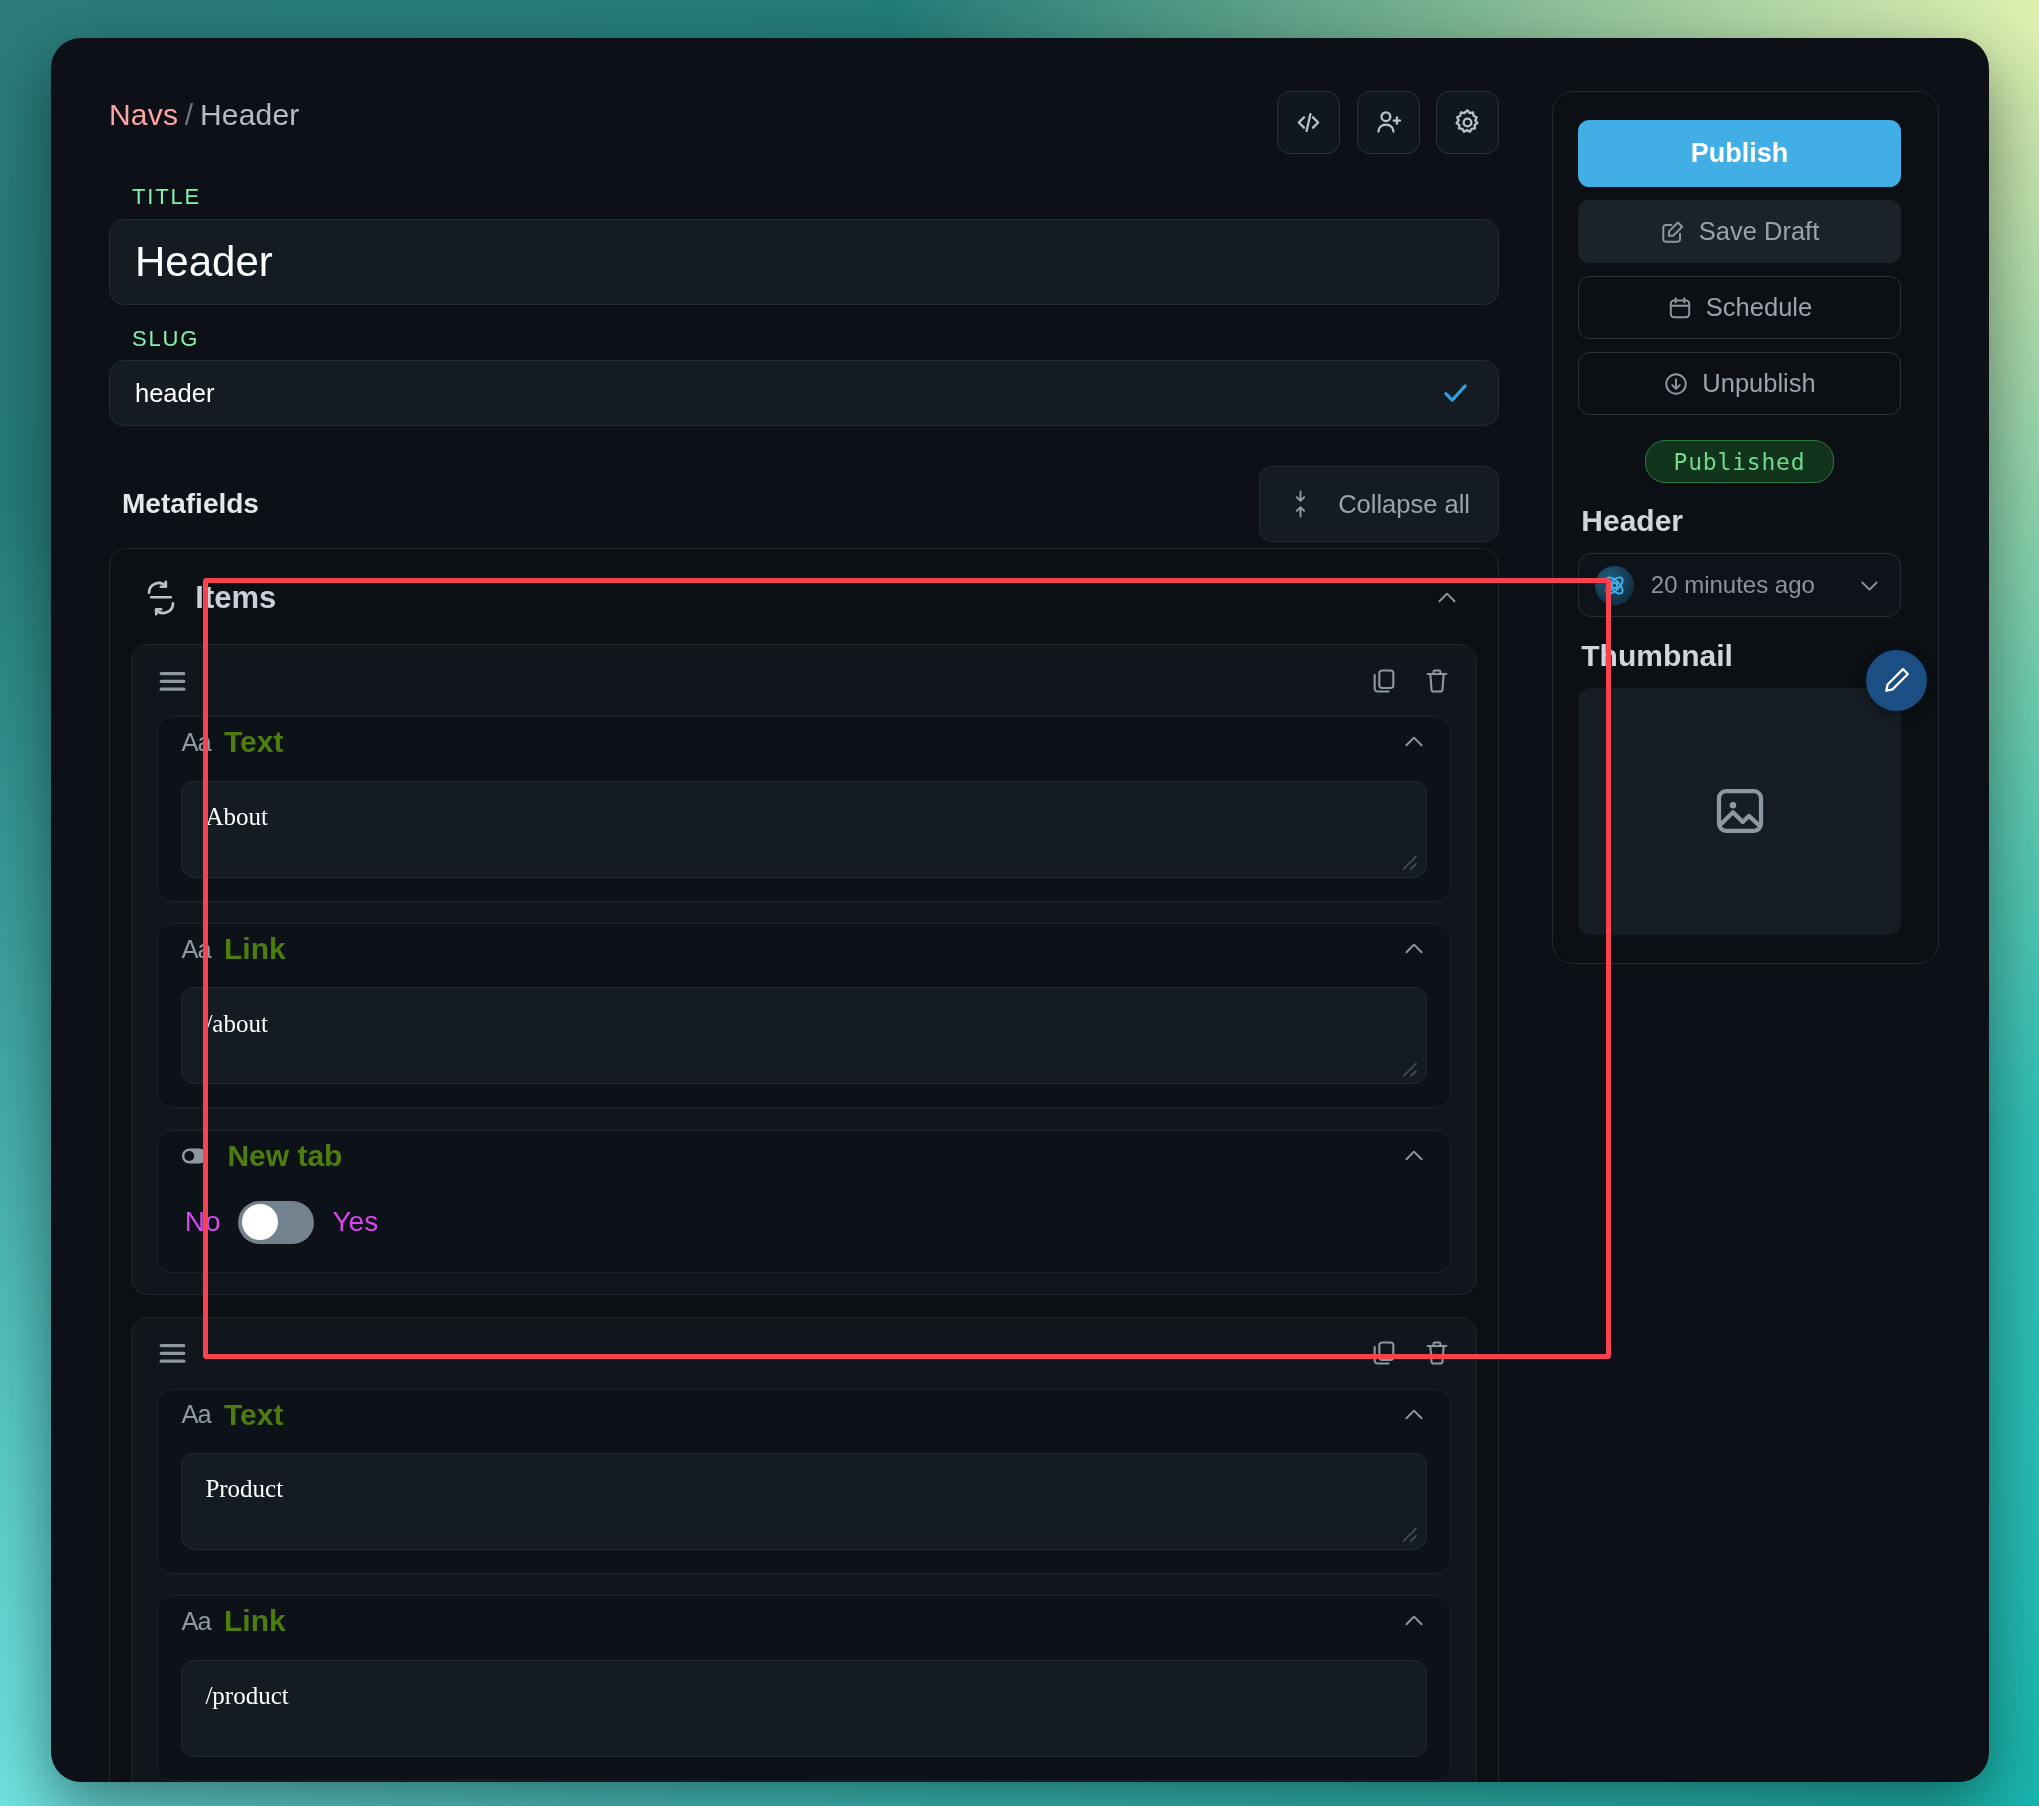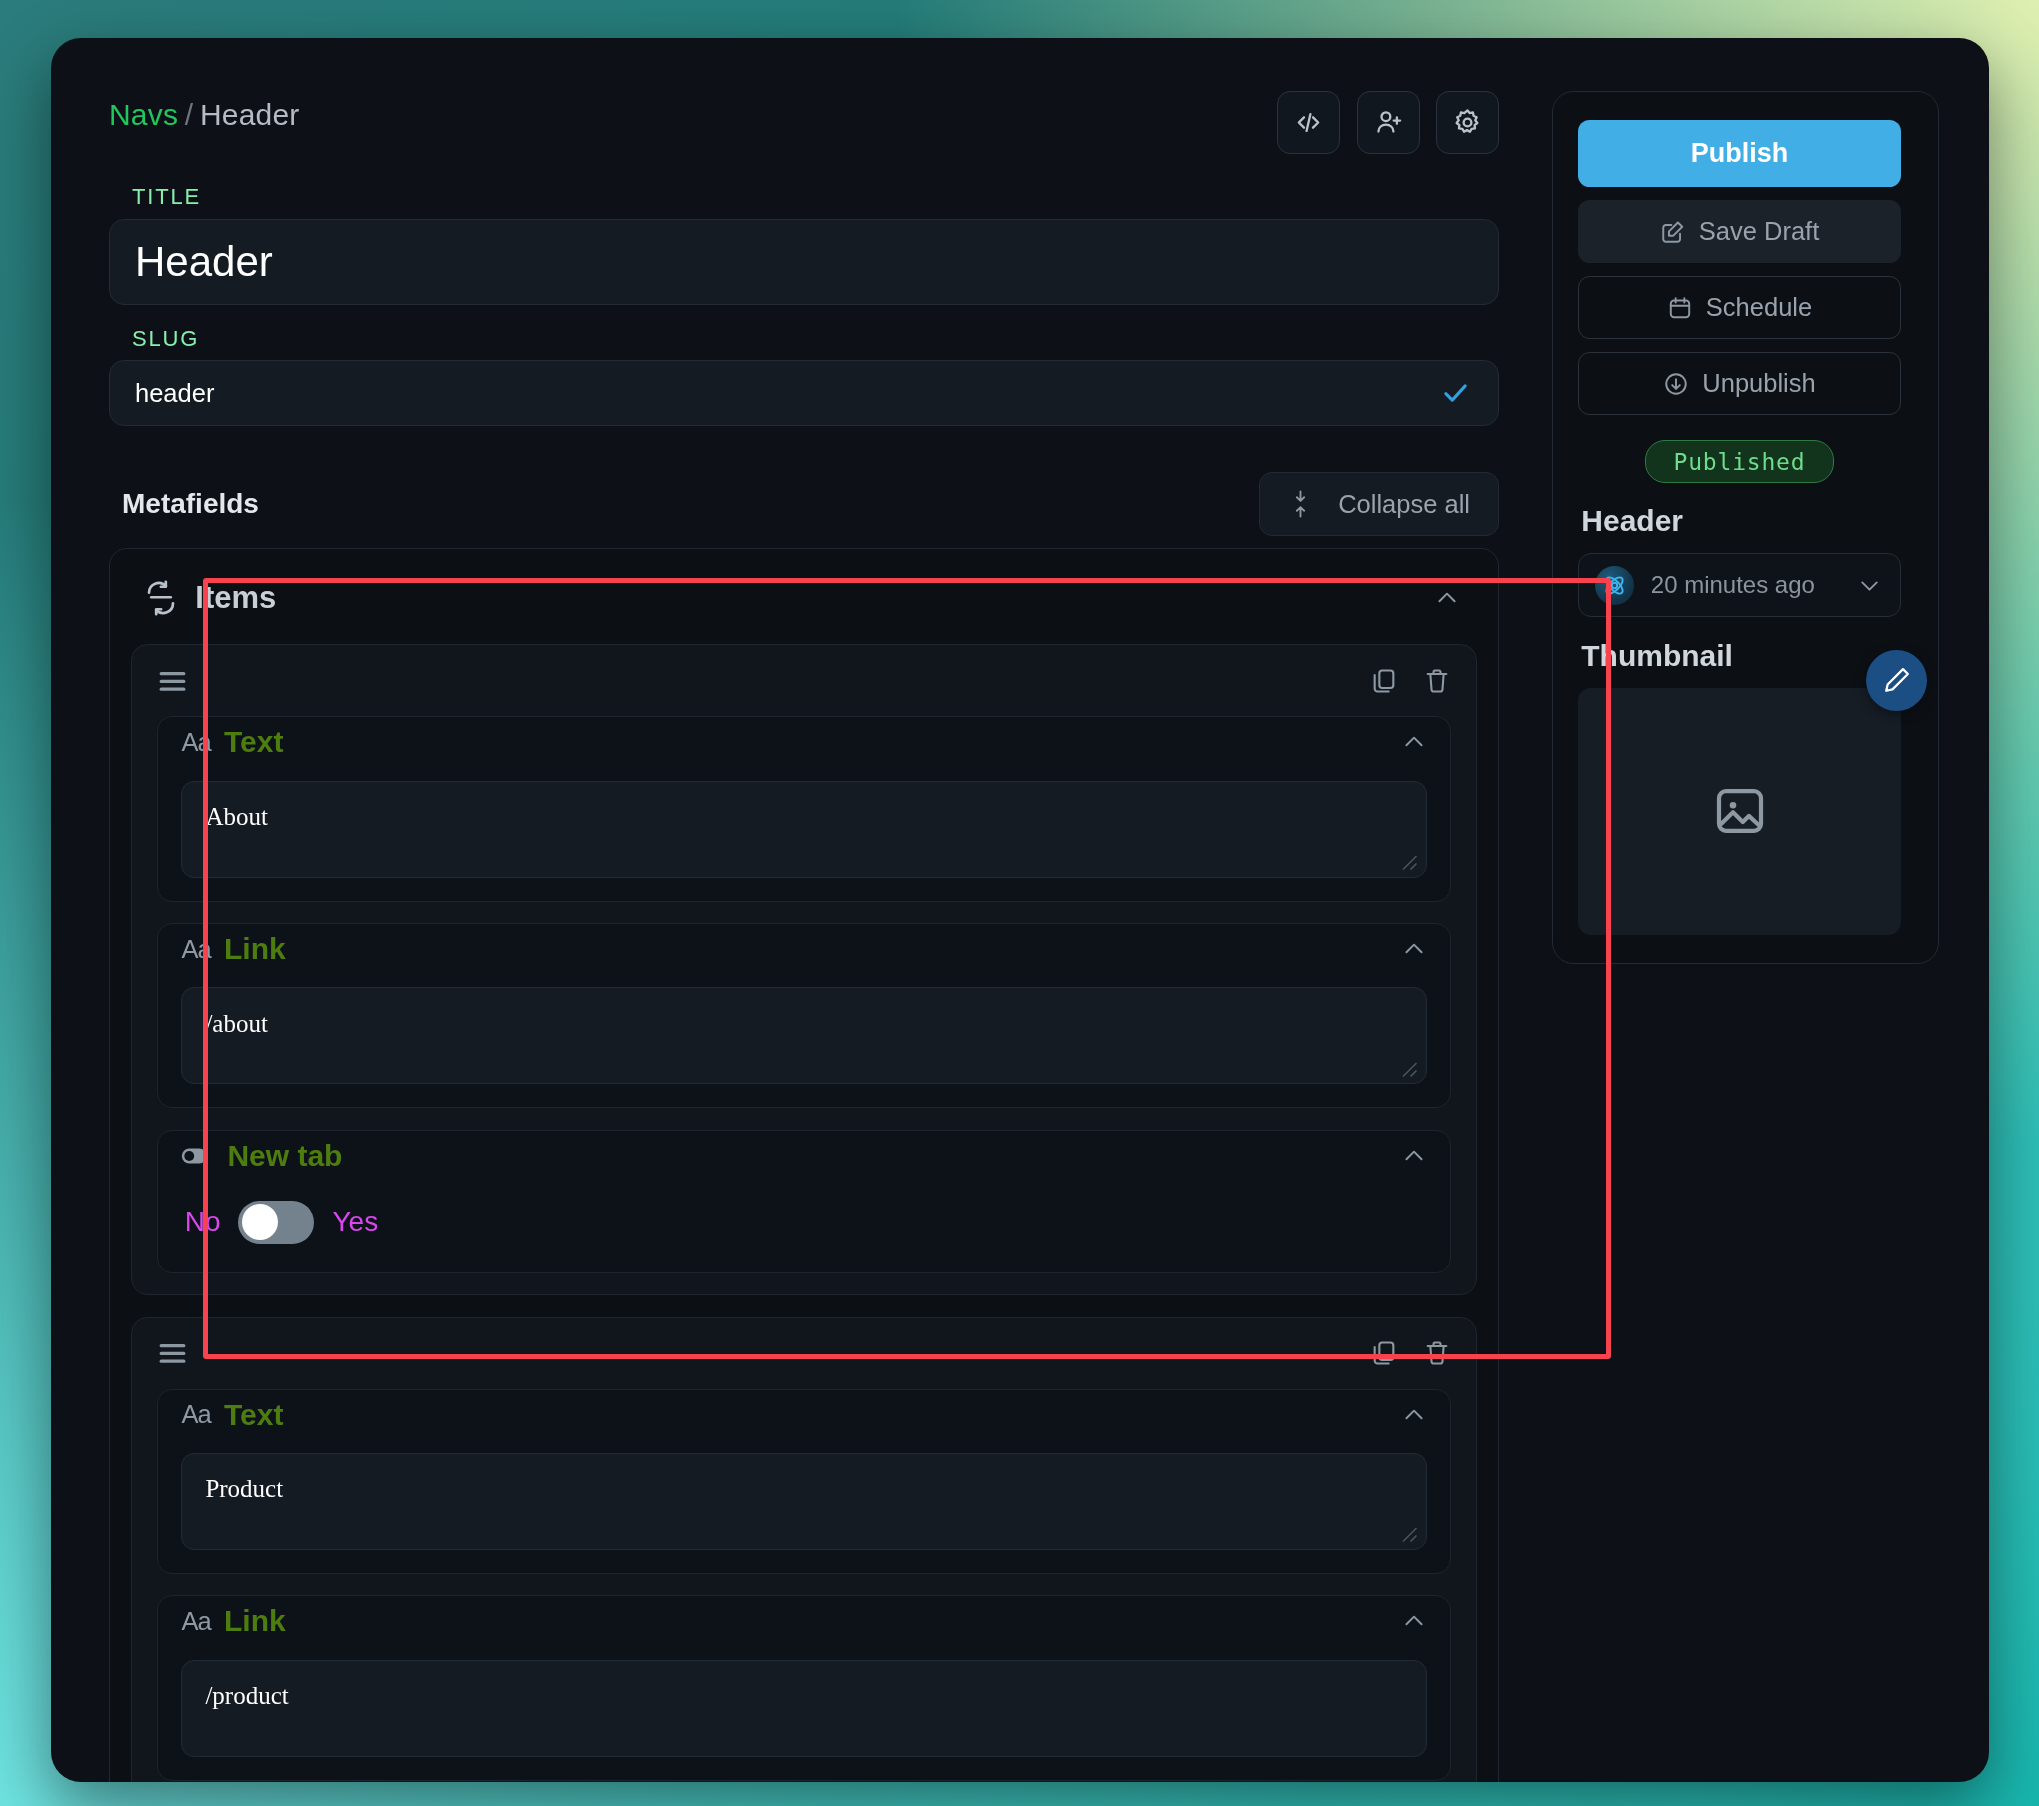--- a/index.html
+++ b/index.html
@@ -54,21 +54,21 @@
     justify-content: space-between;
     height: 72px;
   }
 
   .breadcrumb {
     font-size: 30px;
     color: #9aa4af;
     letter-spacing: 0.2px;
     padding-top: 6.6px;
   }
-  .breadcrumb .crumb-link { color: #22c55e; }
+  .breadcrumb .crumb-link { color: #fca5a5; }
   .breadcrumb .crumb-sep { color: #6c757e; margin: 0 6.6px; }
   .breadcrumb .crumb-current { color: #b4bcc4; }
 
   .topbar-actions { display: flex; gap: 16.4px; }
 
   .icon-btn {
     width: 63px; height: 63px;
     border: 1.2px solid #2a333c;
     border-radius: 13px;
     background: #11171e;
@@ -125,21 +125,21 @@
     font-size: 28px;
     font-weight: bold;
     color: #e4e8ec;
     margin-left: 13px;
   }
   .collapse-all {
     display: flex; align-items: center; gap: 25px;
     background: #151b22;
     border: 1.2px solid #222a33;
     border-radius: 13px;
-    height: 64px;
+    height: 76px;
     padding: 0 28px;
     color: #9aa4ae;
     font-size: 25.5px;
     cursor: pointer;
   }
   .collapse-all svg { width: 25px; height: 28px; }
 
   
   .panel {
     background: #0c1015;

